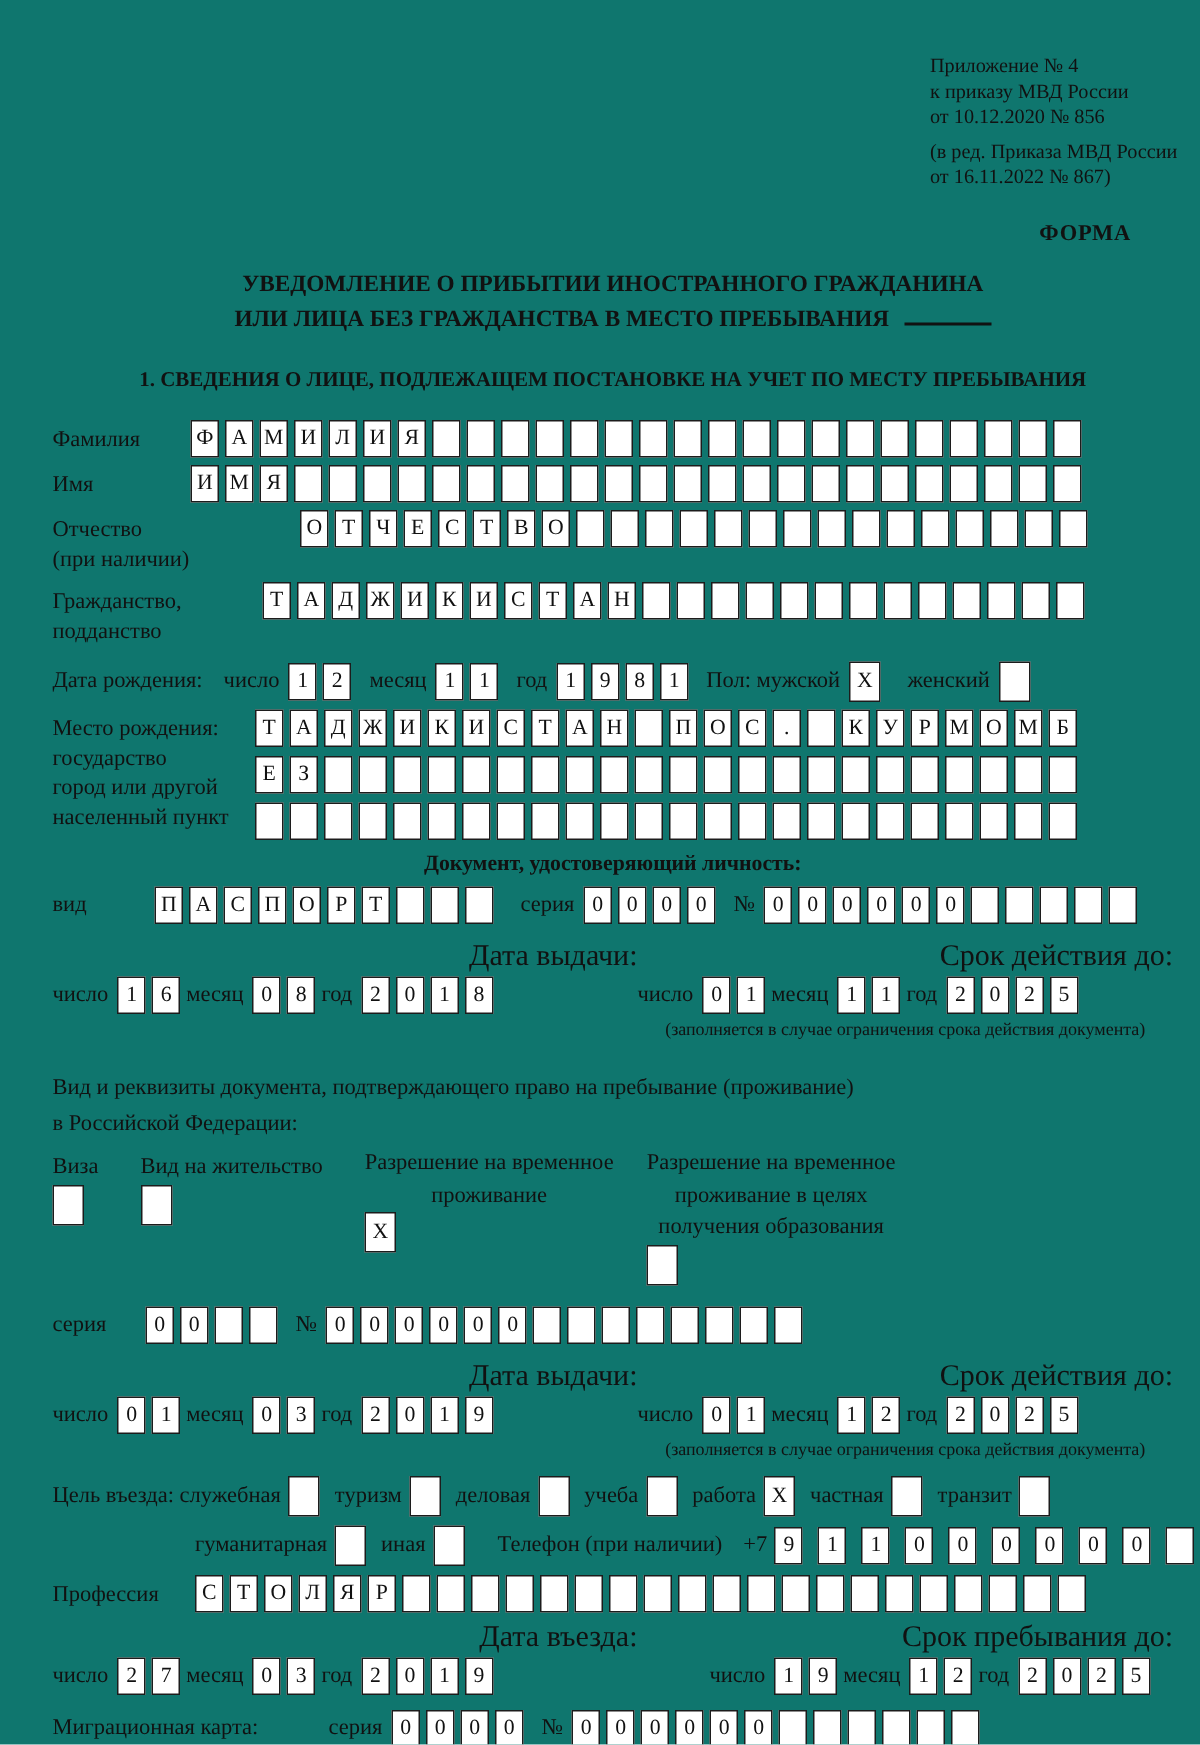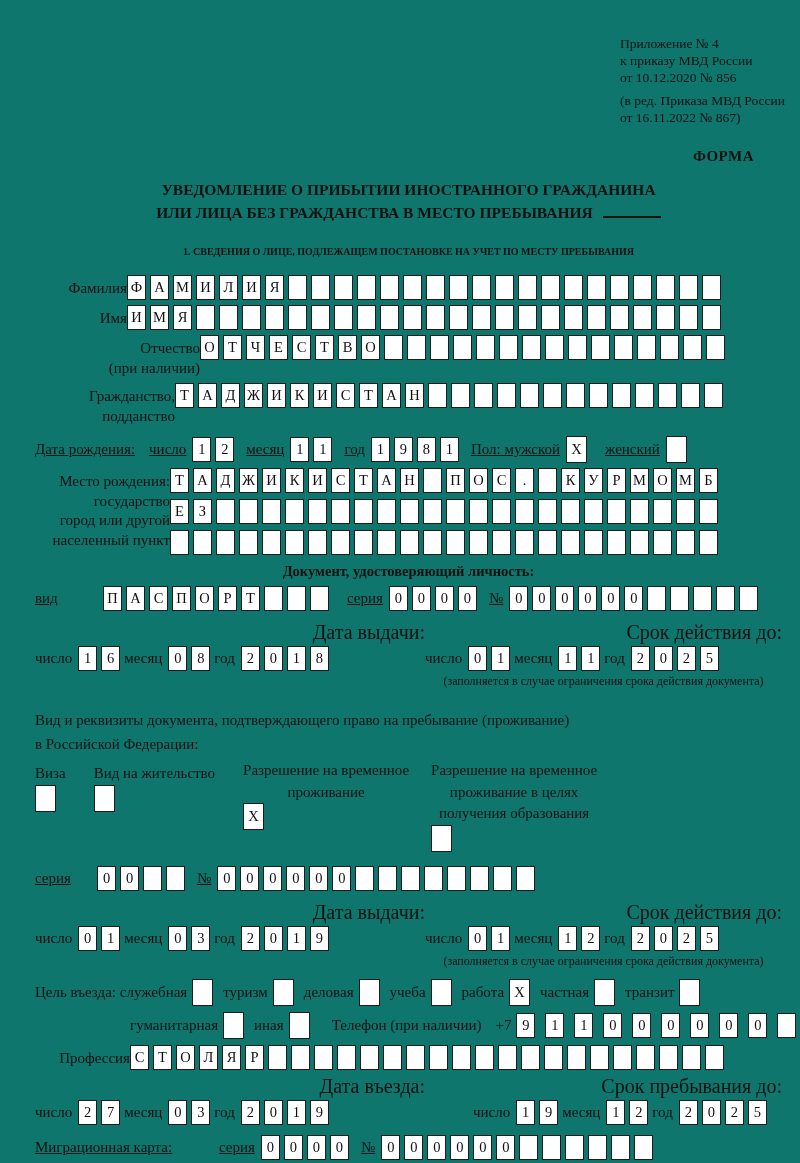--- a/index.html
+++ b/index.html
@@ -7,31 +7,31 @@
   .page{width:800px;height:1163px;box-sizing:border-box;padding:36px 18px 0 35px;position:relative;overflow:hidden;background:#0f766e;}
 
   .appendix{margin-left:585px;width:195px;line-height:1.25;font-size:13.5px;}
   .appendix div{white-space:nowrap;}
   .appendix .sub{margin-top:6px;}
   .forma{font-weight:bold;text-align:right;margin:22px 28px 14px 0;font-size:15px;letter-spacing:.5px;}
 
   .title{text-align:center;font-weight:bold;font-size:15.5px;line-height:1.45;margin-bottom:22px;}
   .title-underline{display:inline-block;width:58px;border-bottom:2px solid #111;margin-left:10px;vertical-align:baseline;}
 
-  .section-heading{text-align:center;font-weight:bold;font-size:10px;margin-bottom:18px;white-space:nowrap;}
+  .section-heading{text-align:center;font-weight:bold;font-size:14px;margin-bottom:18px;white-space:nowrap;}
 
   .frow{display:flex;align-items:flex-start;margin-bottom:5px;}
-  .flabel{flex:none;line-height:1.3;padding-top:4px;text-align:right;}
+  .flabel{flex:none;line-height:1.3;padding-top:4px;}
   .w92{width:92px;} .w140{width:140px;} .w165{width:165px;} .w135{width:135px;} .w95{width:95px;}
   .cells{display:flex;flex-wrap:nowrap;}
   .cell{flex:none;display:inline-block;width:17px;height:23px;border:1.5px solid #1c1c1c;margin-right:4px;text-align:center;font-size:14.5px;line-height:23px;background:#fff;}
   .box{width:19px;height:25px;line-height:25px;}
 
   .inline-row{display:flex;align-items:center;margin-bottom:5px;flex-wrap:nowrap;}
-  .inline-row .lbl{margin-right:6px;white-space:nowrap;text-decoration:underline;}
+  .inline-row .lbl{margin-right:6px;white-space:nowrap;}
   .gap8{margin-left:8px;} .gap14{margin-left:14px;} .gap20{margin-left:20px;}
 
   .doc-heading{text-align:center;font-weight:bold;font-size:14.5px;margin:8px 0 6px 0;}
 
   .date-block{display:flex;margin-top:10px;}
   .date-col{display:flex;flex-direction:column;}
   .date-col.left{width:390px;}
   .date-col.right{flex:1;}
   .date-head{text-align:right;font-size:20px;margin-bottom:2px;}
   .date-line{display:flex;align-items:center;}

